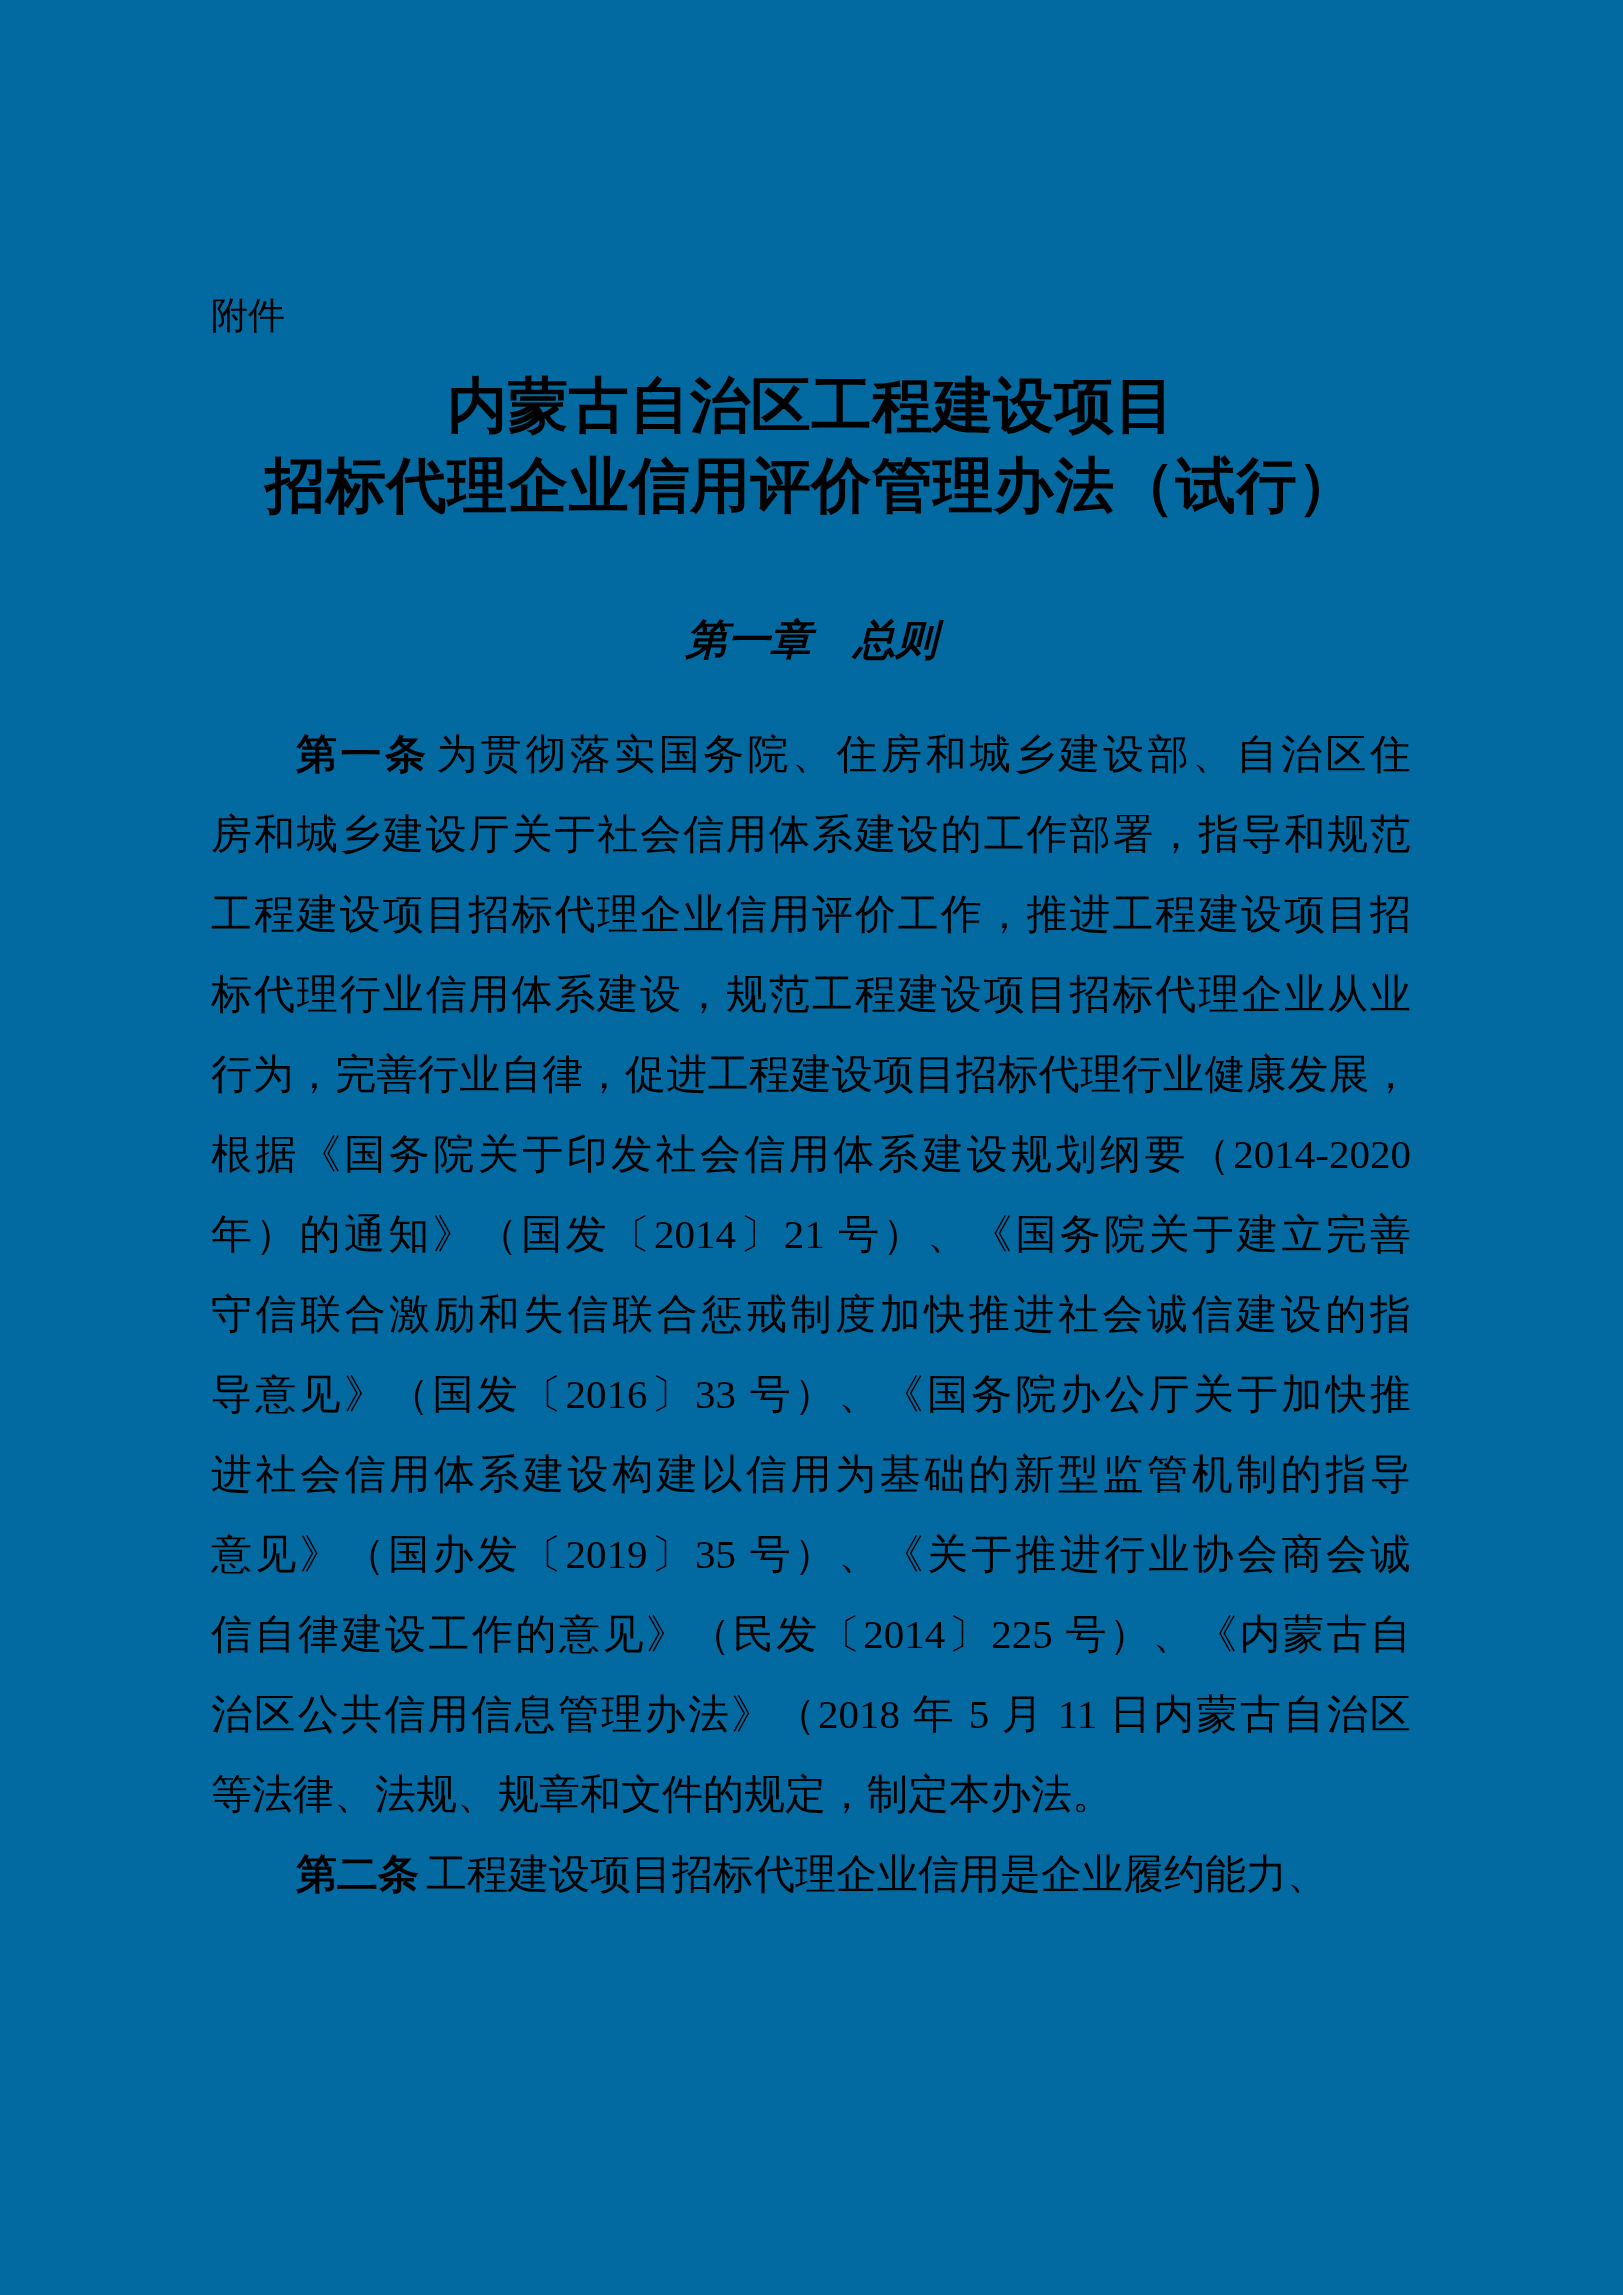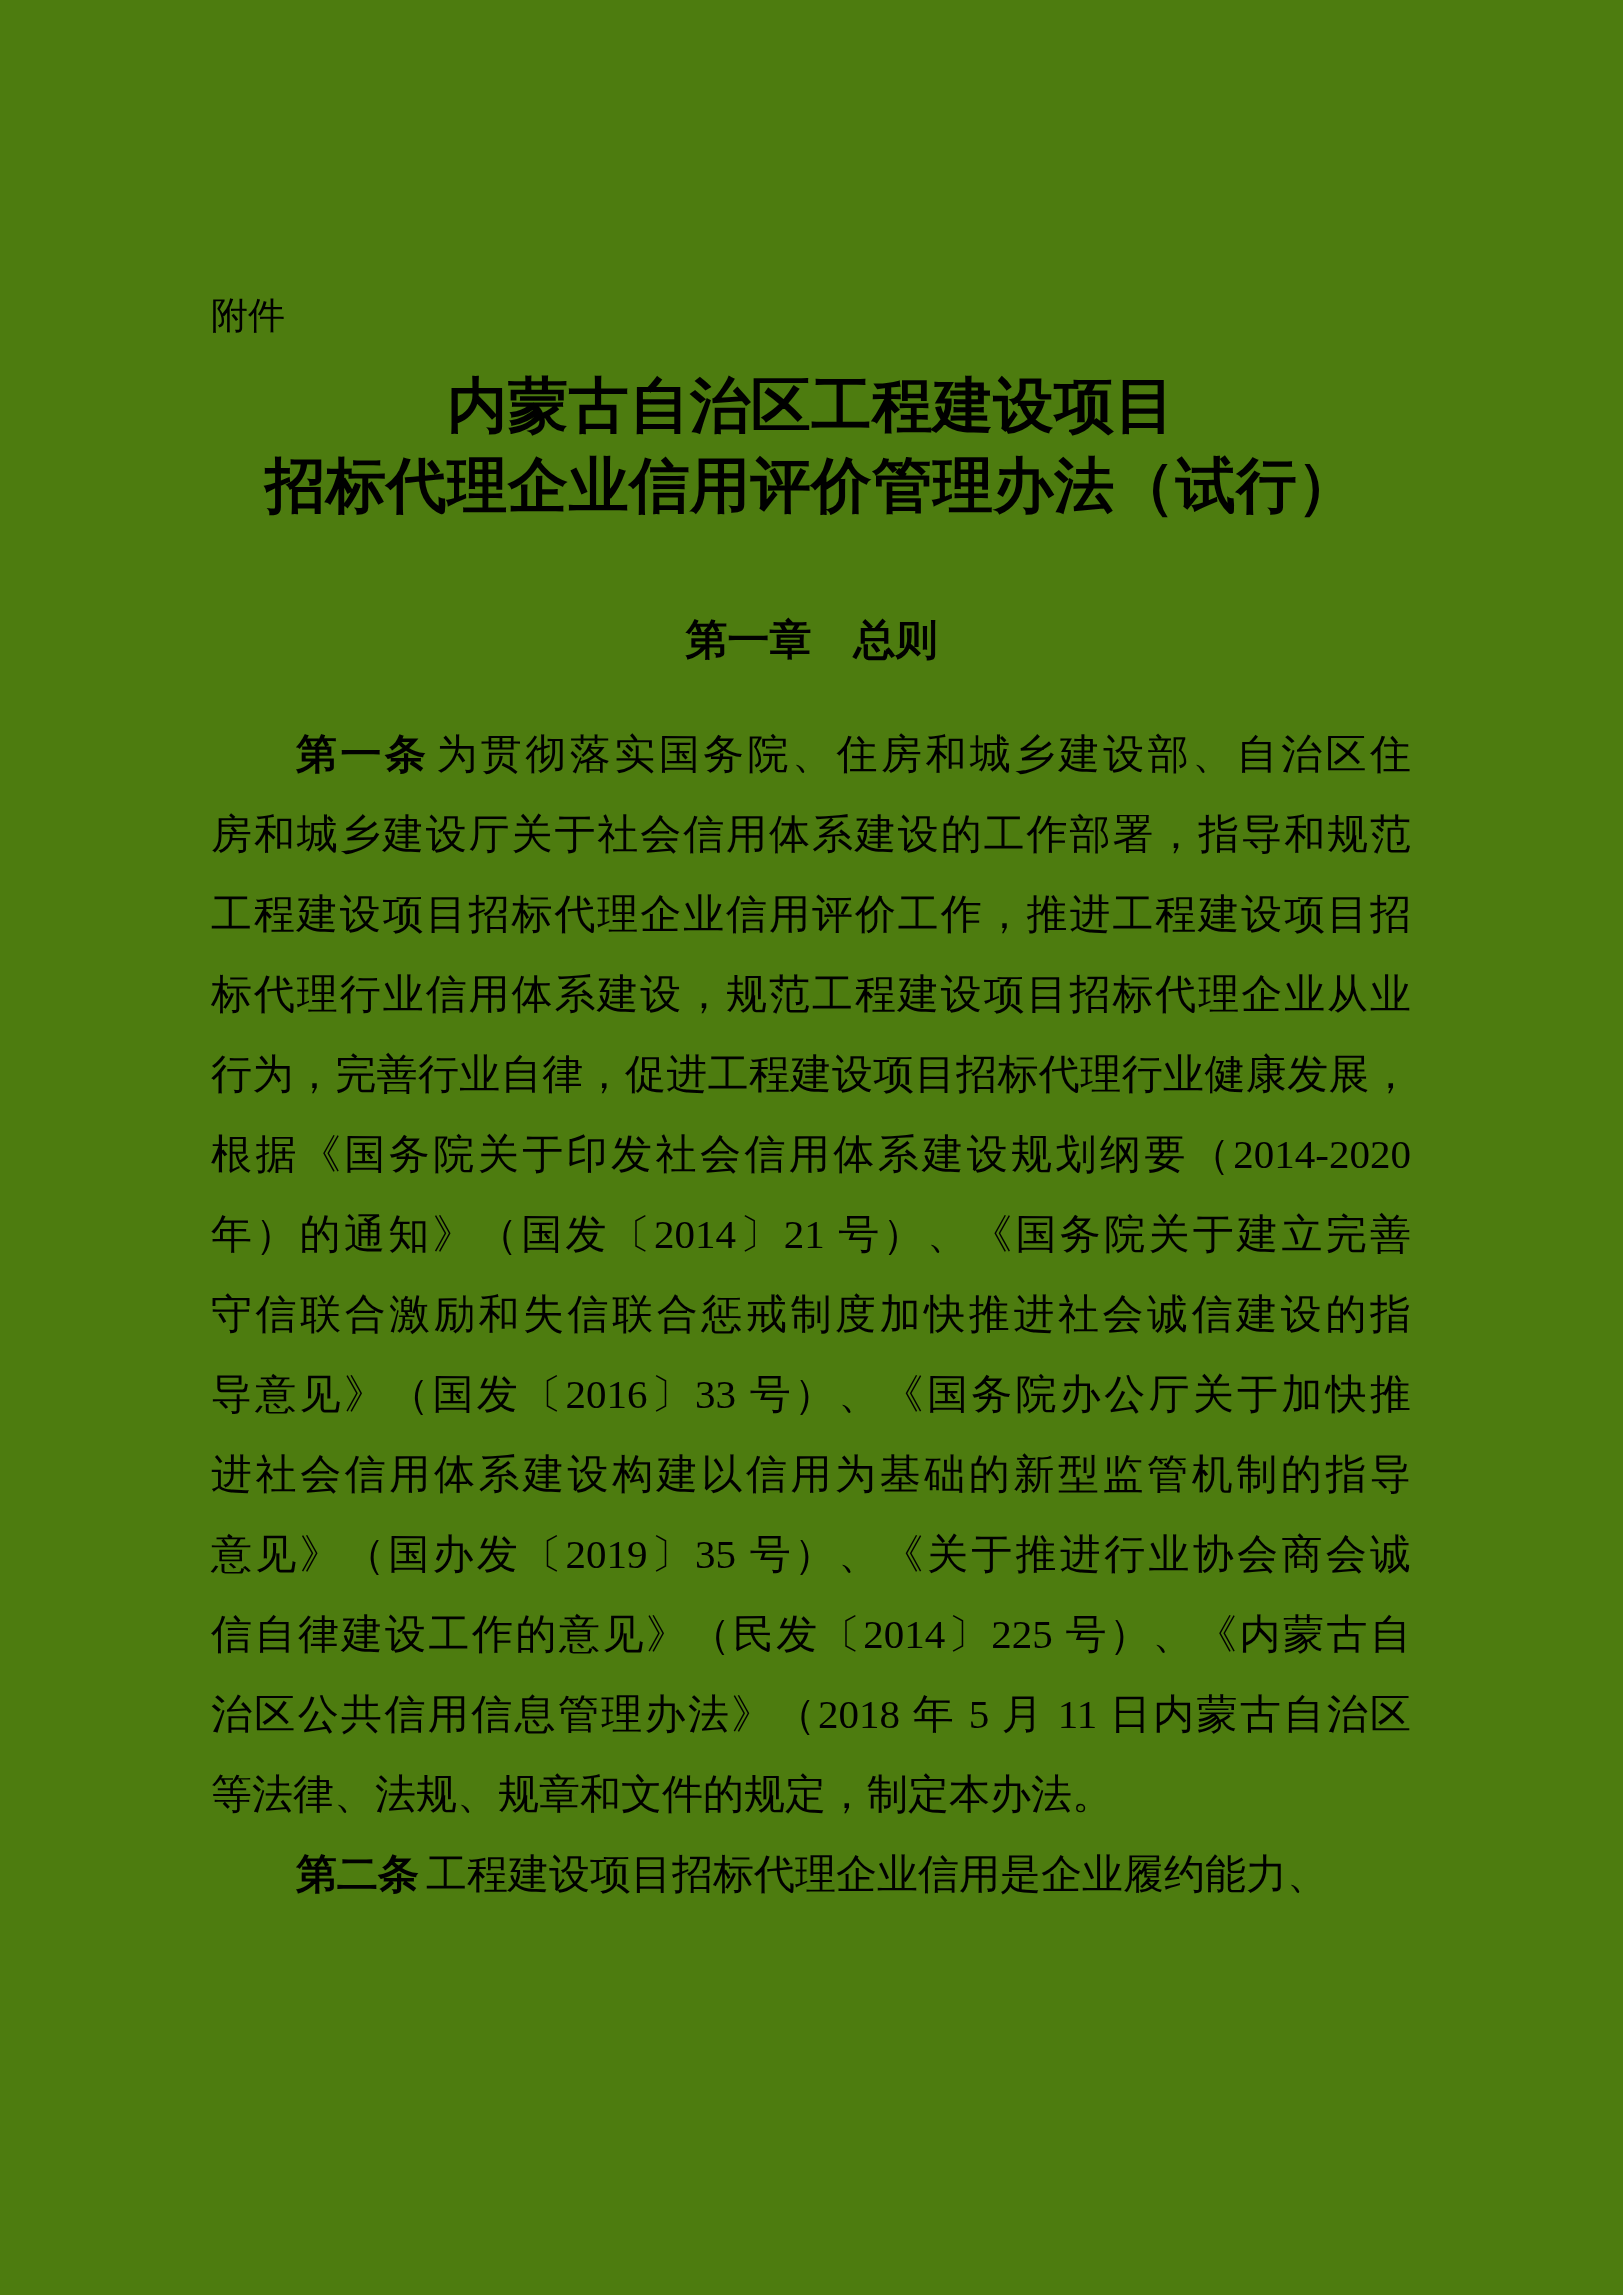--- a/index.html
+++ b/index.html
@@ -1,20 +1,20 @@
 <!DOCTYPE html>
 <html style="font-size:10.5px"><head>
 <meta charset="utf-8">
 <style>
   html,body{margin:0;padding:0;background:#ffffff;}
   .page{
     position:relative;
     width:1623px;
     height:2295px;
-    background:#4d7c0f;
+    background:#0369a1;
     color:#000000;
     overflow:hidden;
   }
   .attachment{
     position:absolute;
     left:211px;
     top:296px;
     font-family:"Liberation Sans",sans-serif;
     font-size:37px;
     line-height:1.1;
@@ -35,20 +35,21 @@
   .chapter-heading{
     position:absolute;
     left:0;
     top:616px;
     width:100%;
     text-align:center;
     font-family:"Liberation Sans",sans-serif;
     font-weight:700;
     font-size:42px;
     line-height:1.15;
+    font-style:italic;
   }
   .body-text{
     position:absolute;
     left:211px;
     top:714px;
     width:1200px;
     font-family:"Liberation Serif",serif;
     font-size:41px;
     line-height:80px;
   }

